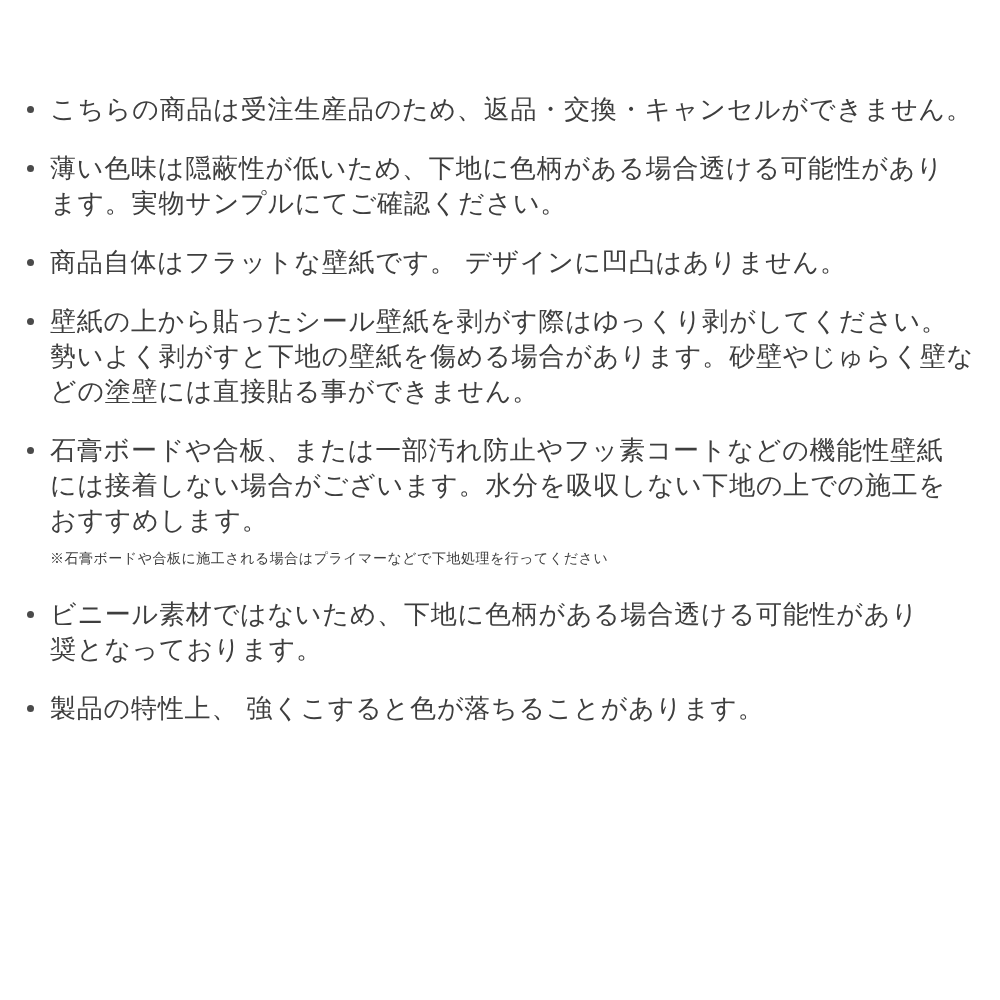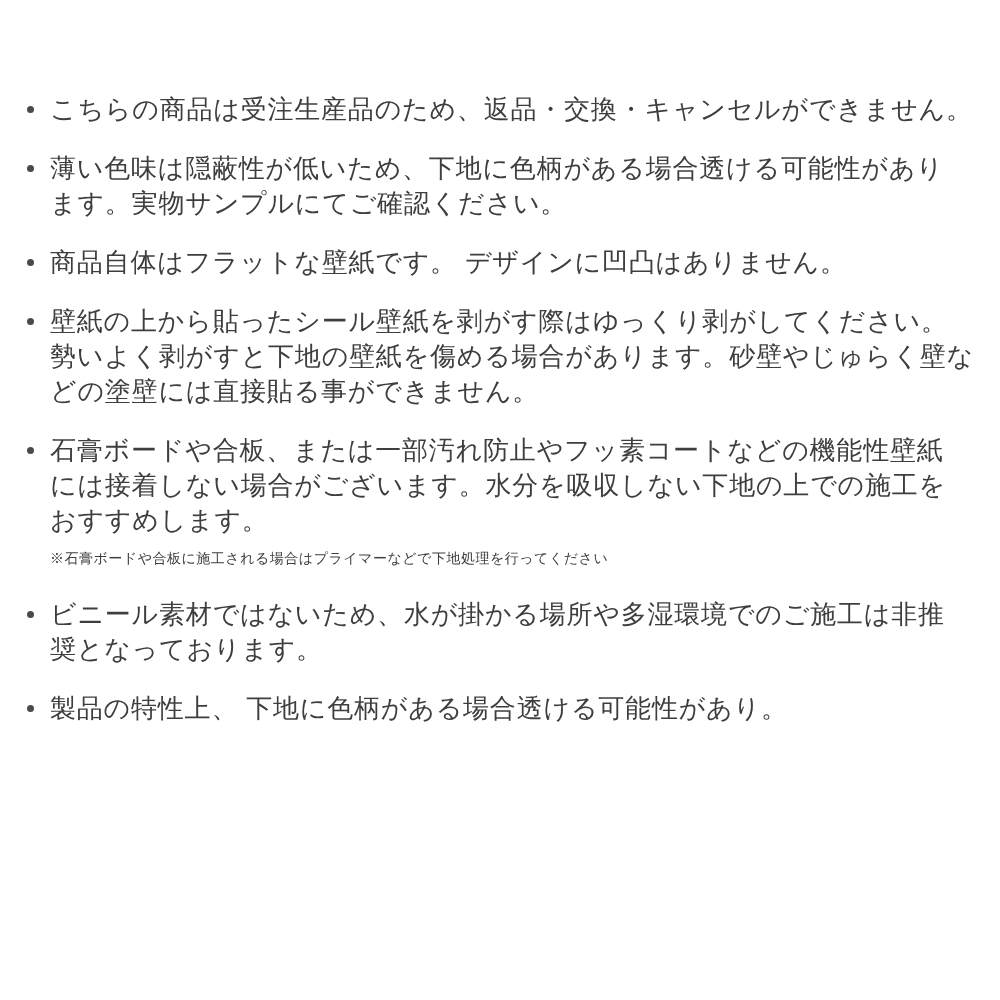--- a/index.html
+++ b/index.html
@@ -86,23 +86,23 @@
   <li class="notice-item">
     <span class="bullet-icon"></span>
     <div class="notice-text">石膏ボードや合板、または一部汚れ防止やフッ素コートなどの機能性壁紙
 には接着しない場合がございます。水分を吸収しない下地の上での施工を
 おすすめします。</div>
     <div class="notice-footnote">※石膏ボードや合板に施工される場合はプライマーなどで下地処理を行ってください</div>
   </li>
 
   <li class="notice-item">
     <span class="bullet-icon"></span>
-    <div class="notice-text">ビニール素材ではないため、水が掛かる場所や多湿環境でのご施工は非推
+    <div class="notice-text">ビニール素材ではないため、下地に色柄がある場合透ける可能性があり
 奨となっております。</div>
 
   </li>
 
   <li class="notice-item">
     <span class="bullet-icon"></span>
-    <div class="notice-text">製品の特性上、 下地に色柄がある場合透ける可能性があり。</div>
+    <div class="notice-text">製品の特性上、 強くこすると色が落ちることがあります。</div>
 
   </li>
 </ul>
 
 </body></html>

